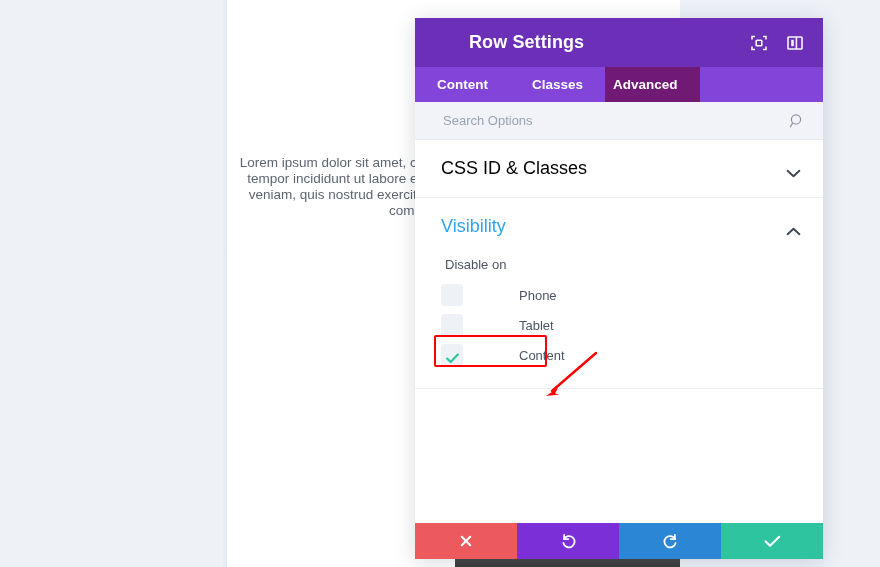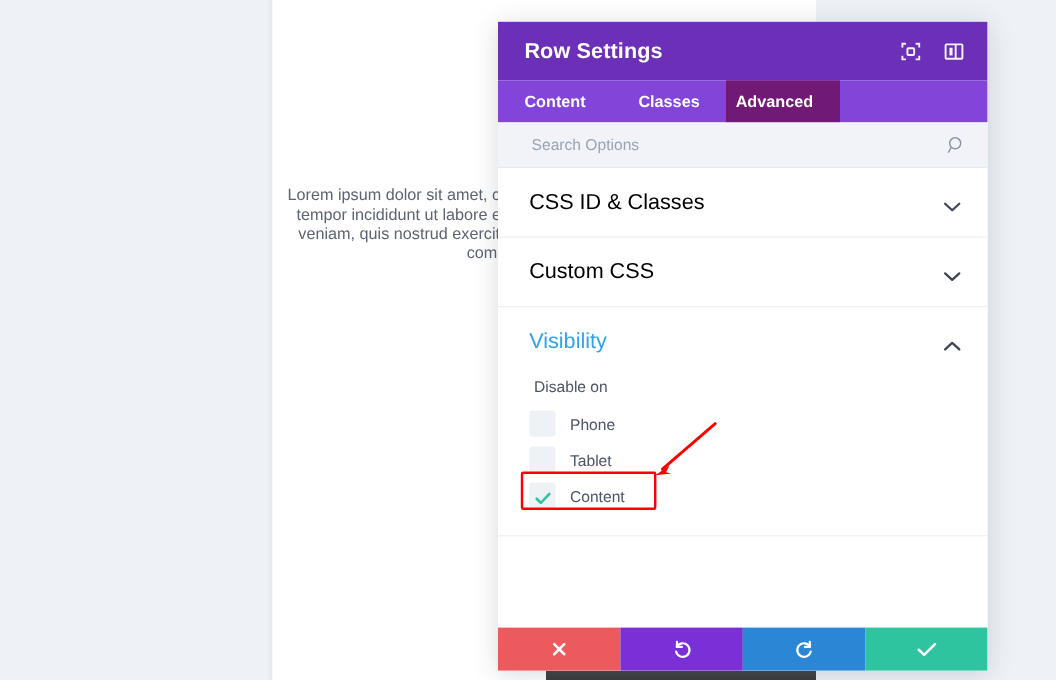--- a/index.html
+++ b/index.html
@@ -74,21 +74,21 @@
     overflow: hidden;
   }
   .modal-header {
     height: 49px; background: #6b2fb8;
     display: flex; align-items: center;
     padding: 0 18px 0 22px;
     flex: none;
   }
   .modal-title {
     color: #ffffff; font-size: 18px; font-weight: 700;
-    letter-spacing: 0.1px; flex: 1;
+    letter-spacing: 0.1px; flex: 1; margin-left: 32px;
   }
   .header-icons { display: flex; align-items: center; gap: 16px; }
   .hicon { width: 20px; height: 20px; display: block; opacity: 0.95; cursor: pointer; }
 
   .tabs {
     height: 35px; background: #8244d9; display: flex; flex: none;
   }
   .tab {
     height: 35px; padding: 0 22px;
     display: flex; align-items: center; justify-content: center;
@@ -131,21 +131,21 @@
   }
   .checkbox-row {
     display: flex; align-items: center; height: 30px; cursor: pointer;
     padding-left: 0;
   }
   .checkbox-box {
     width: 22px; height: 22px; border-radius: 3px; background: #eef1f6;
     flex: none; margin-right: 12px;
     display: flex; align-items: center; justify-content: center;
   }
-  .checkbox-row .cb-label { font-size: 13px; color: #4c5463; }
+  .checkbox-row .cb-label { font-size: 13px; color: #4c5463; margin-left: 44px; }
   .check-mark { width: 13px; height: 11px; display: none; }
   .checkbox-row.checked .check-mark { display: block; }
 
   
   .highlight-wrap { position: relative; display: inline-block; }
   .highlight-box {
     position: absolute; left: -7px; top: -5px;
     width: 113px; height: 32px;
     border: 2px solid #ff0000; border-radius: 2px;
     pointer-events: none;
@@ -229,30 +229,20 @@
         <div class="accordion-head">
           <div class="accordion-title">CSS ID &amp; Classes</div>
           <span class="chev">
             <svg viewBox="0 0 15 9" width="15" height="9" fill="none" stroke="#3f4654" stroke-width="1.9" stroke-linecap="round" stroke-linejoin="round">
               <polyline points="1.6,1.8 7.5,7.2 13.4,1.8"></polyline>
             </svg>
           </span>
         </div>
       </div>
 
-      <div class="accordion">
-        <div class="accordion-head">
-          <div class="accordion-title">Custom CSS</div>
-          <span class="chev">
-            <svg viewBox="0 0 15 9" width="15" height="9" fill="none" stroke="#3f4654" stroke-width="1.9" stroke-linecap="round" stroke-linejoin="round">
-              <polyline points="1.6,1.8 7.5,7.2 13.4,1.8"></polyline>
-            </svg>
-          </span>
-        </div>
-      </div>
 
       <div class="accordion open">
         <div class="accordion-head">
           <div class="accordion-title">Visibility</div>
           <span class="chev">
             <svg viewBox="0 0 15 9" width="15" height="9" fill="none" stroke="#3f4654" stroke-width="1.9" stroke-linecap="round" stroke-linejoin="round">
               <polyline points="1.6,7.2 7.5,1.8 13.4,7.2"></polyline>
             </svg>
           </span>
         </div>

